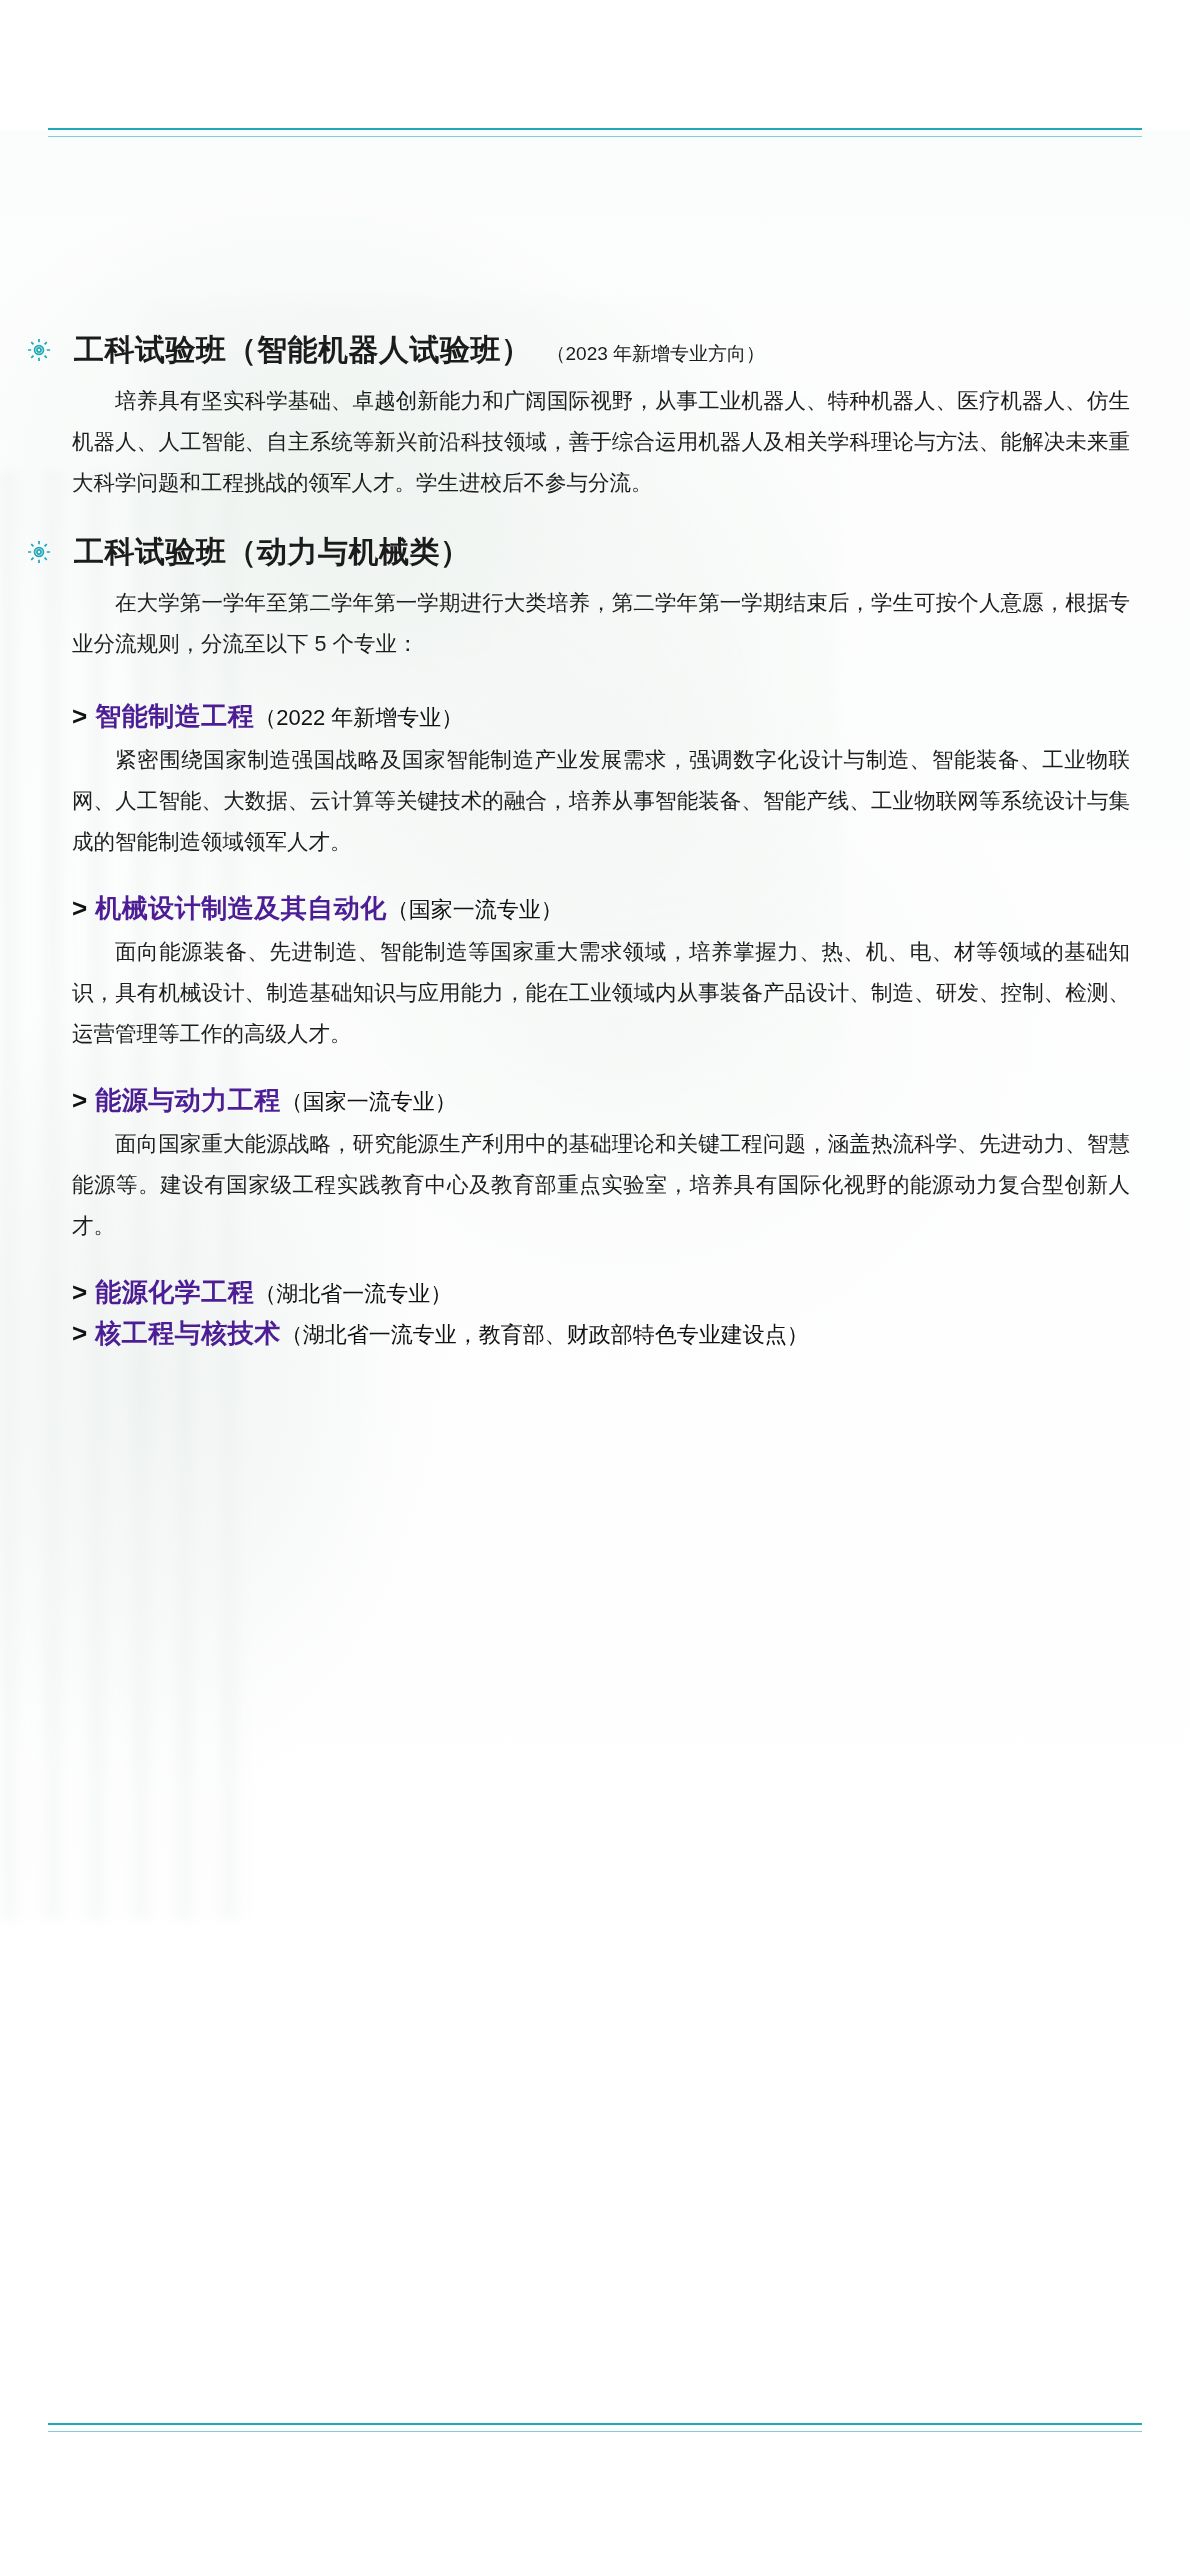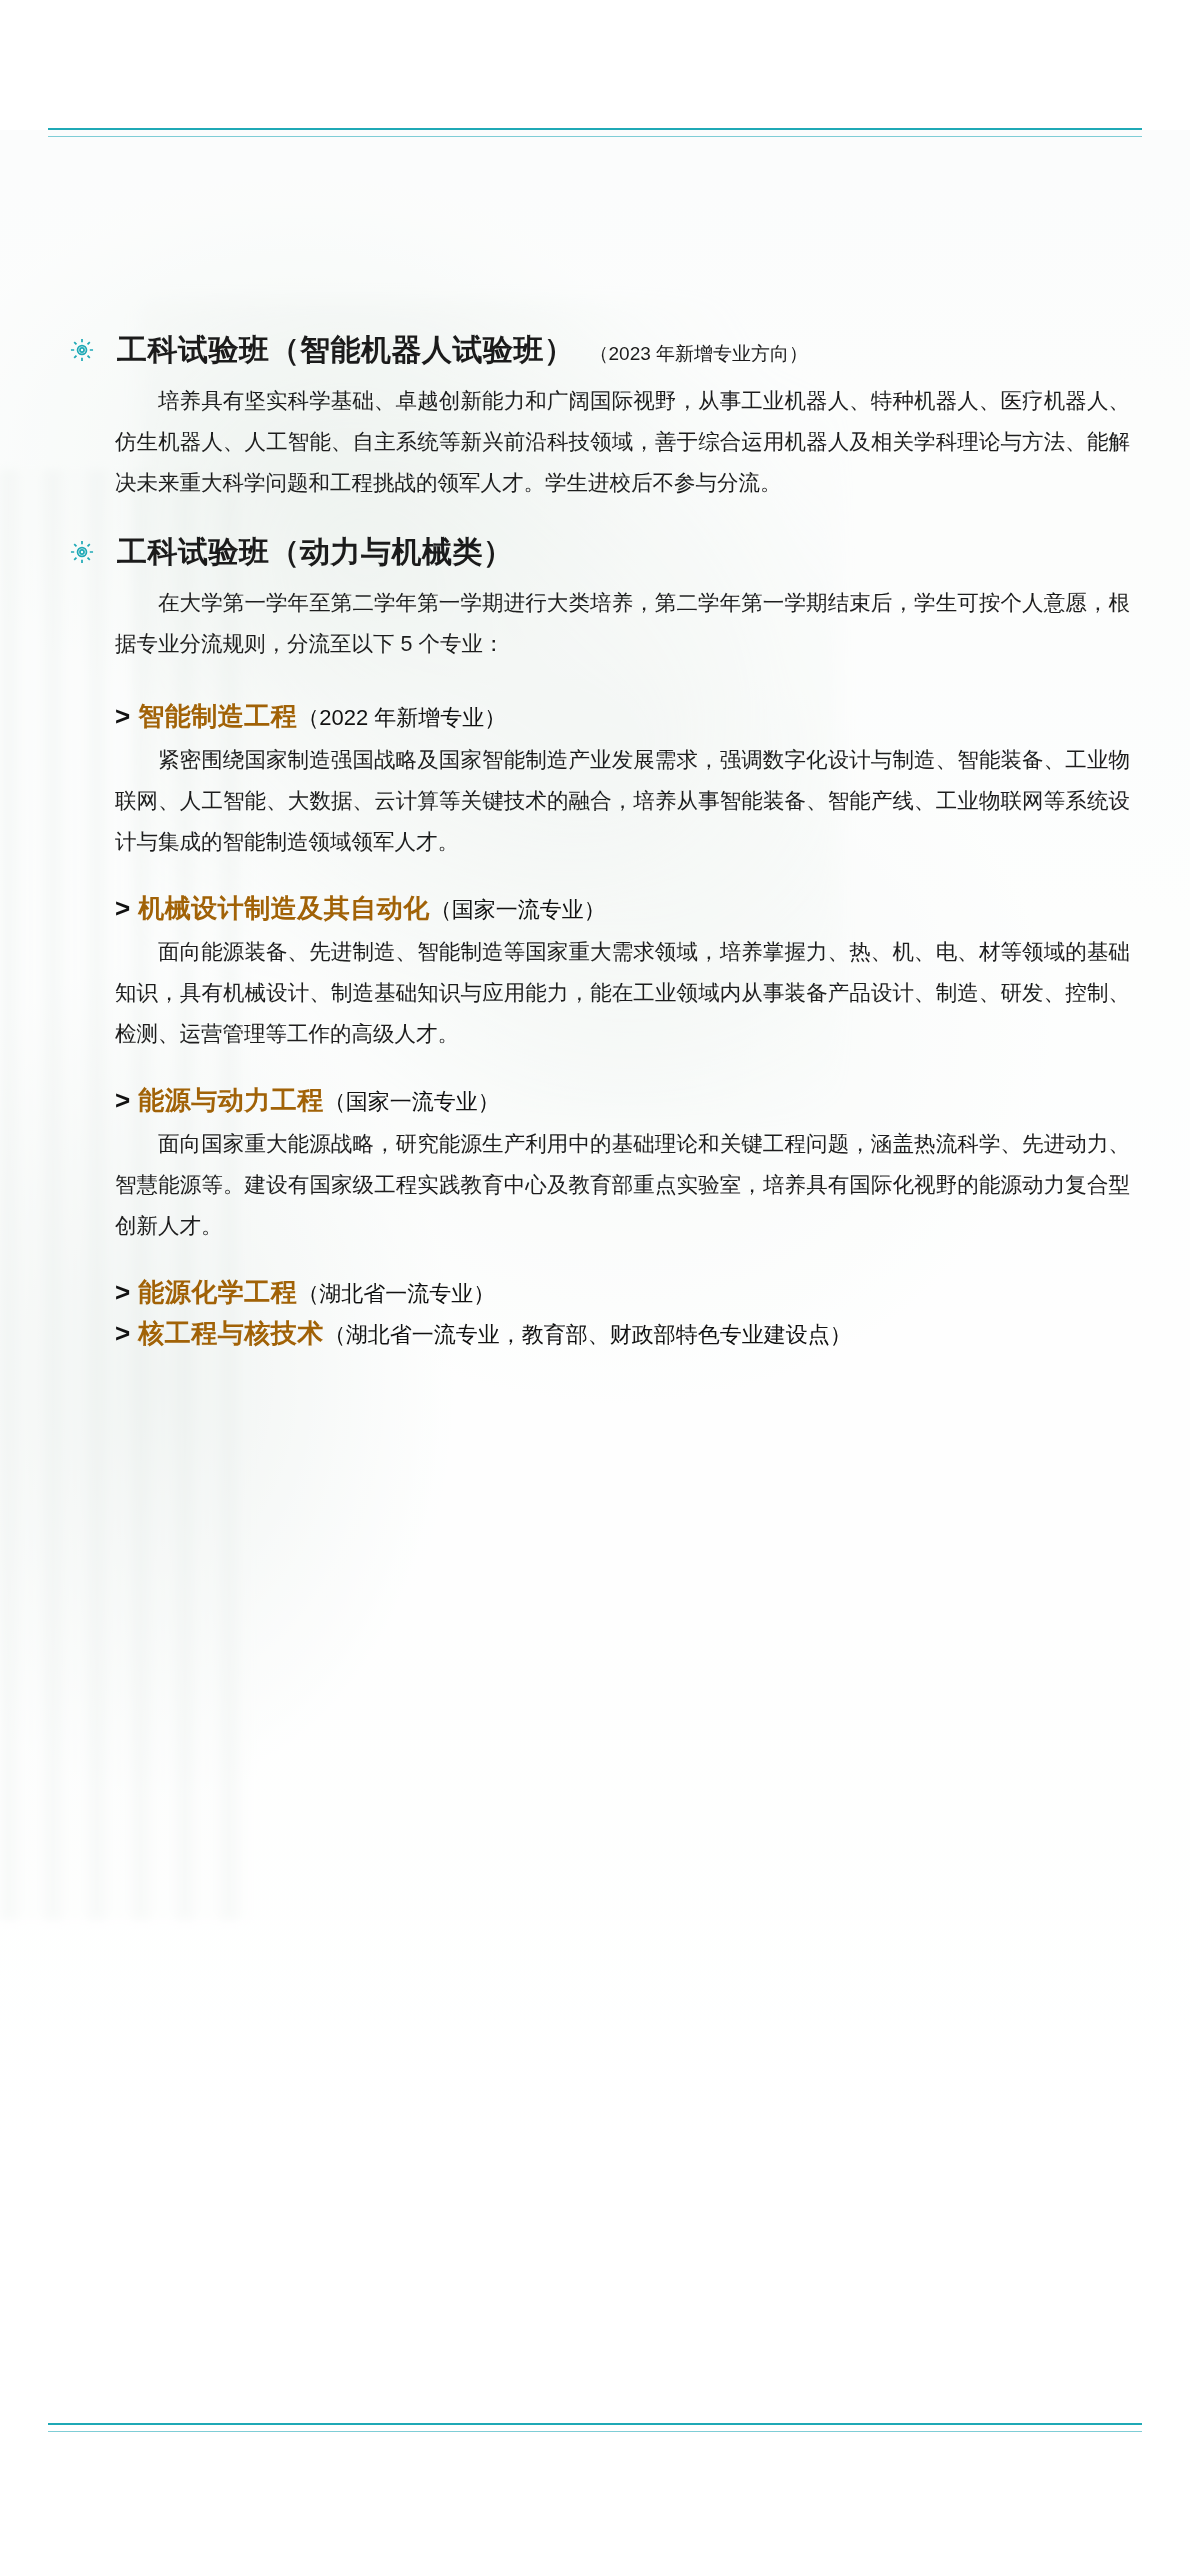--- a/index.html
+++ b/index.html
@@ -91,21 +91,20 @@
   .content {
     position: absolute;
     left: 0;
     top: 0;
     width: 1190px;
     padding: 0;
   }
 
   .section {
     position: relative;
-    padding-left: 43px;
   }
 
   
   .h-major {
     display: flex;
     align-items: baseline;
     margin: 0 0 10px 0;
     padding-left: 30px;
     position: relative;
   }
@@ -141,21 +140,21 @@
   }
   .h-sub .chev {
     font-size: 26px;
     font-weight: bold;
     color: #111;
     margin-right: 8px;
   }
   .h-sub .h-title {
     font-size: 26px;
     font-weight: bold;
-    color: #a16207;
+    color: #4c1d95;
     letter-spacing: 0.5px;
   }
   .h-sub .h-note {
     font-size: 22px;
     font-weight: normal;
     color: #111;
   }
 
   
   p.para {

